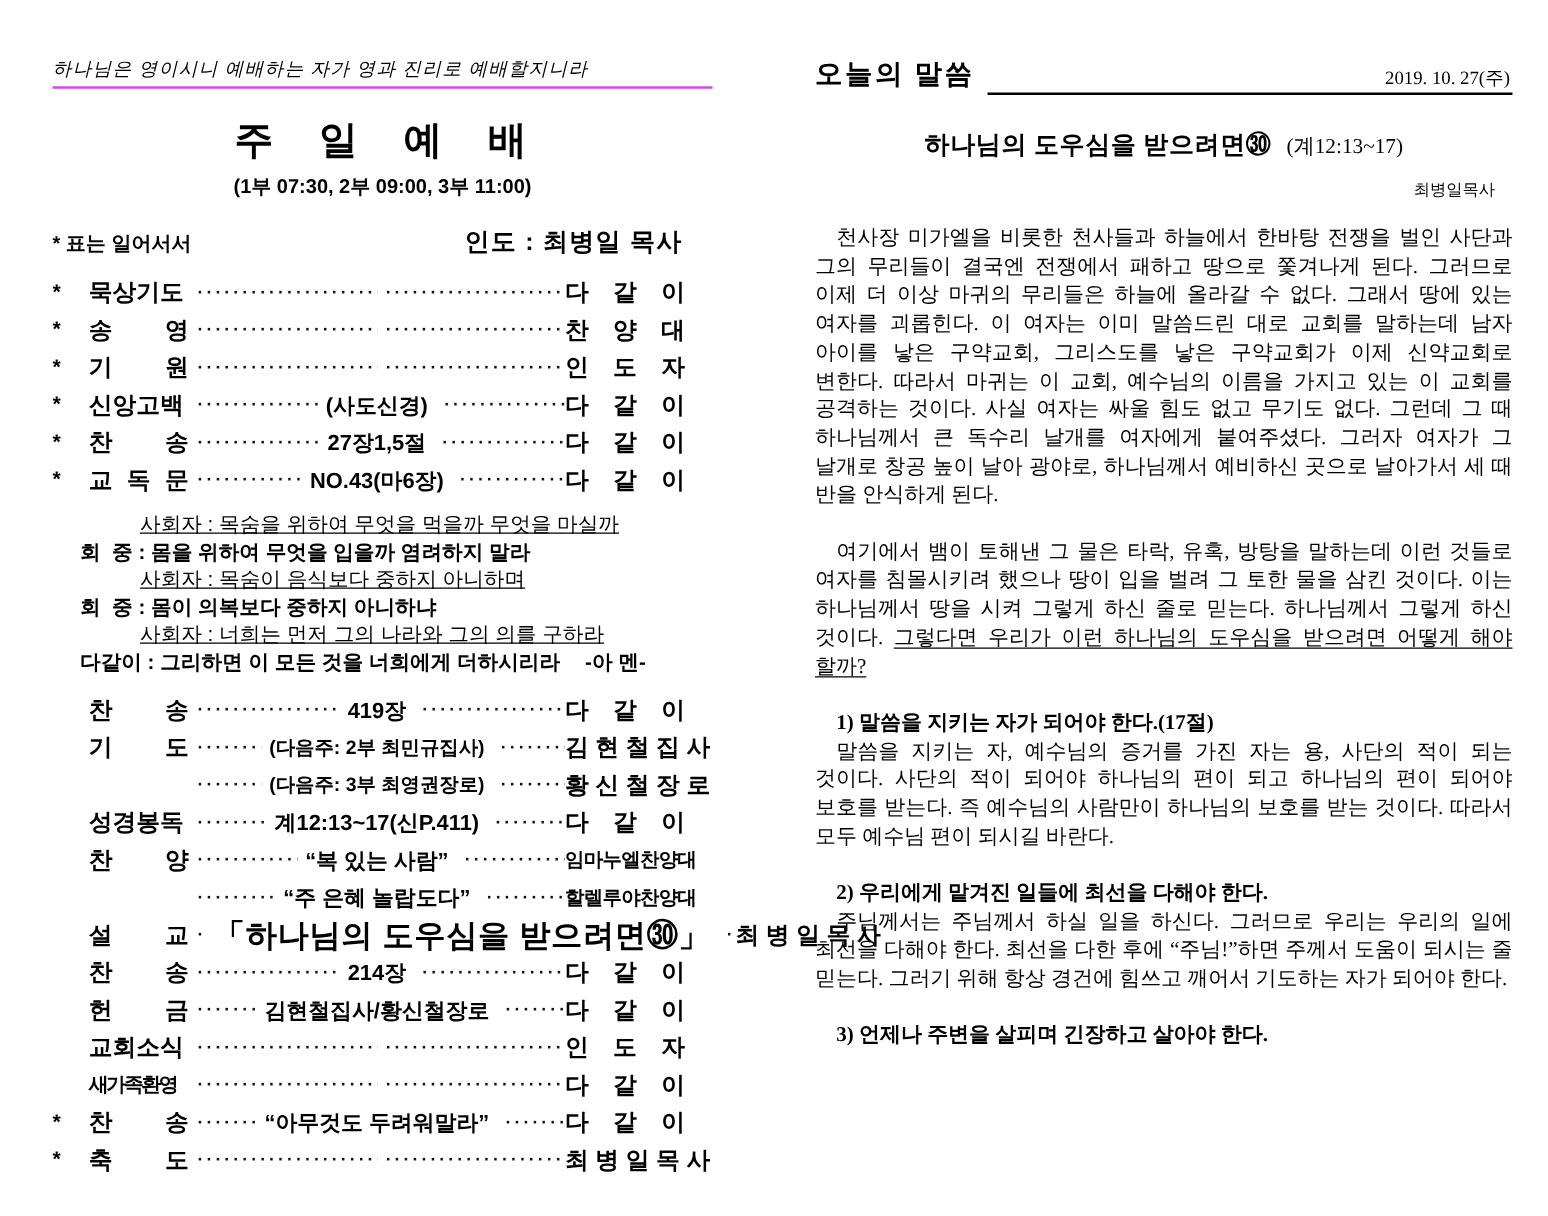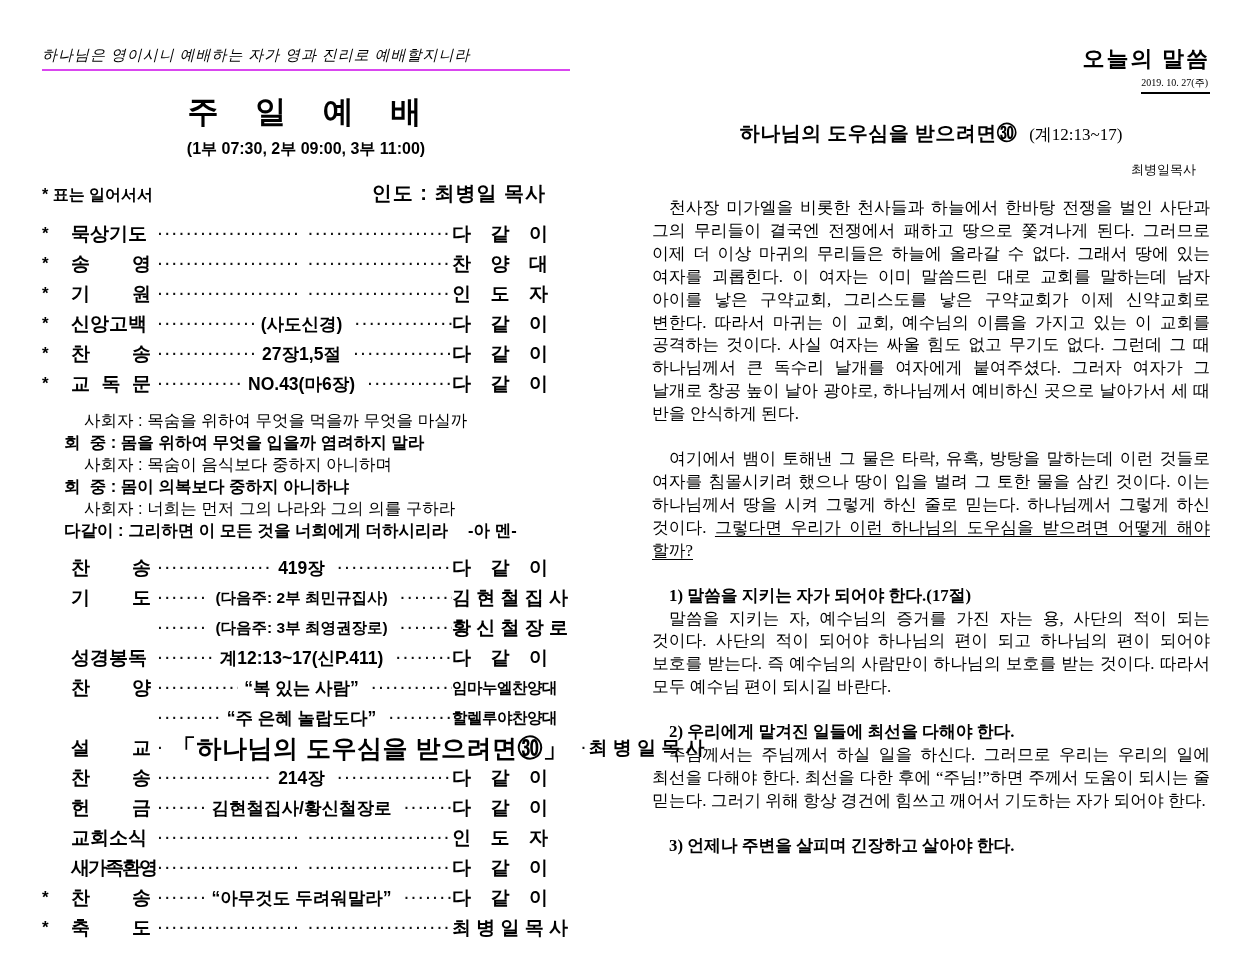--- a/index.html
+++ b/index.html
@@ -24,48 +24,48 @@
   .note-row { margin-top:20px; display:flex; justify-content:space-between; align-items:baseline; padding-right:24px; }
   .stand-note { font-size:16px; font-weight:700; }
   .leader-name { font-size:20px; font-weight:700; letter-spacing:1px; }
   .order { margin-top:12px; }
   .order-row { display:flex; align-items:center; height:30px; }
   .star { width:13px; display:inline-block; font-weight:700; font-size:17px; flex:0 0 13px; }
   .label {
     flex:0 0 80px; width:80px; font-weight:700; font-size:19px;
     text-align:justify; text-align-last:justify; white-space:pre;margin-left:16px;
   }
-  .label.condensed { letter-spacing:-2px; font-size:19px; }
+  .label.condensed { letter-spacing:-2px; font-size:16px; }
   .leader { flex:1 1 auto; overflow:hidden; white-space:nowrap; text-align:center; padding:0 7px; }
   .leader::after {
     content:"····································································";
     font-size:14px; letter-spacing:2.5px; color:#111; font-weight:700;
   }
   .center { font-weight:700; font-size:17.5px; padding:0 6px; white-space:nowrap; }
   .center:empty { display:none; padding:0; }
   .center.small { font-size:15.5px; }
   .center.big { font-size:25px; letter-spacing:0.5px; }
   .name {
     flex:0 0 96px; width:96px; margin-right:22px; font-weight:700; font-size:19px;
     text-align:justify; text-align-last:justify; white-space:pre;
   }
   .name.long { flex:0 0 110px; width:110px; margin-right:8px; font-size:15.5px; letter-spacing:-0.5px; text-align-last:left;font-family:Liberation Mono, monospace; }
   
   .responsive { margin:10px 0 8px 0; }
   .resp-line { font-size:16.5px; line-height:22px; white-space:pre; }
-  .resp-line.plain { margin-left:42px; }
+  .resp-line.plain { margin-left:70px;text-decoration:underline; }
   .resp-line.strong { margin-left:22px; font-weight:700; }
   .spk { white-space:pre; }
   .amen { margin-left:20px; }
   
   .col-right { position:absolute; left:652px; top:44px; width:558px; font-family:"Liberation Serif", serif; }
-  .today-row { display:flex; align-items:flex-end;flex-direction:column; }
+  .today-row { display:flex; align-items:flex-end; }
   .today-title { font-weight:700; font-size:22px; letter-spacing:2px; padding-bottom:2px; white-space:nowrap; }
   .header-line { flex:1 1 auto; margin-left:10px; border-bottom:2px solid #000; }
-  .header-date { text-align:right; font-size:10px; padding:0 2px 2px 0; font-family:"Liberation Serif", serif; }
+  .header-date { text-align:right; font-size:15px; padding:0 2px 2px 0; font-family:"Liberation Serif", serif; }
   .sermon-title-row { margin-top:26px; text-align:center; }
   .sermon-title { font-size:20px; font-weight:700; letter-spacing:0.5px; }
   .sermon-ref { font-size:17px; font-weight:400; margin-left:8px; }
   .preacher { margin-top:14px; text-align:right; font-size:13px; padding-right:14px; }
   .sermon-body { margin-top:18px; font-size:16.8px; line-height:22.9px; text-align:justify; }
   .body-p, .body-h { text-indent:17px; word-break:keep-all; }
   .body-h { font-weight:700; }
   .gap { margin-top:22px; }
   .u { text-decoration:underline; text-underline-offset:3px; }
 </style>

